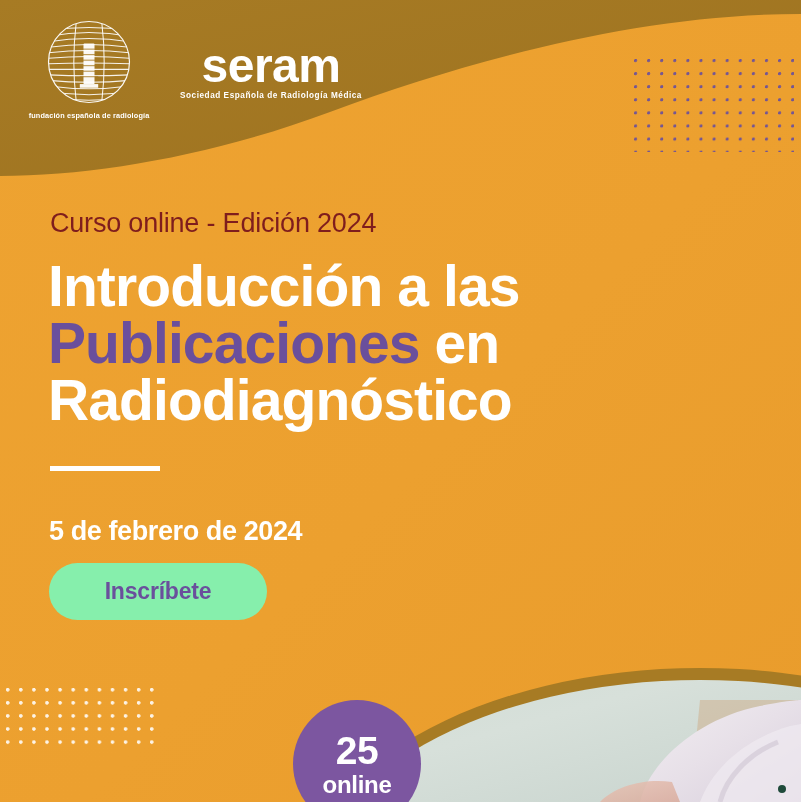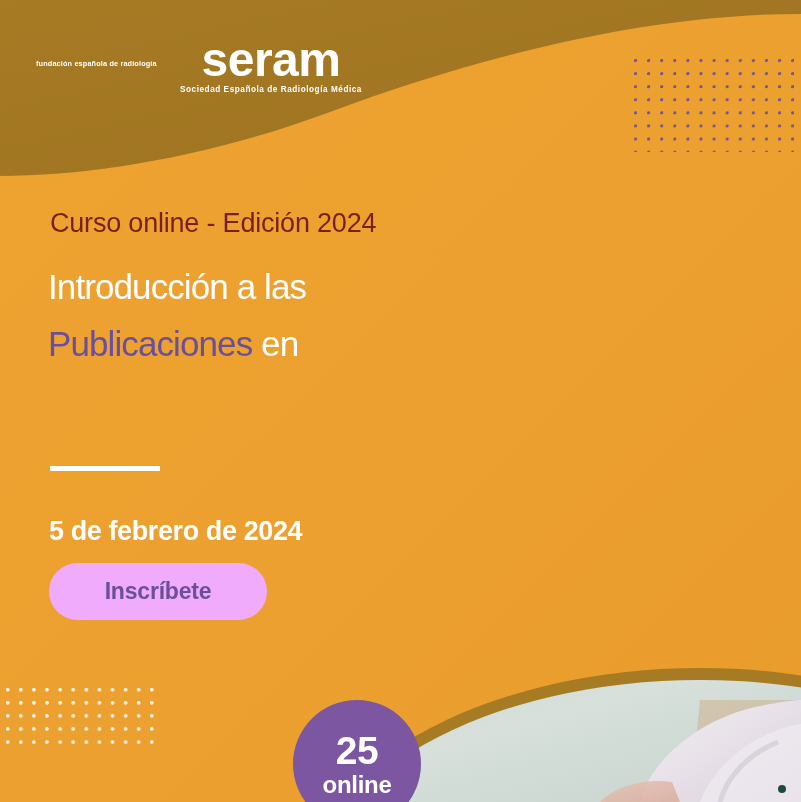--- a/index.html
+++ b/index.html
@@ -58,21 +58,21 @@
   #logo-block {
     position: absolute;
     left: 36px;
     top: 16px;
     display: flex;
     align-items: center;
     gap: 38px;
   }
   #fer-logo {
     display: flex;
-    flex-direction: row;
+    flex-direction: column;
     align-items: center;
     width: 106px;
     text-align: center;
   }
   #fer-sphere {
     width: 92px;
     height: 92px;
   }
   #fer-caption {
     margin-top: 3px;
@@ -118,22 +118,22 @@
     color: #7f1d1d;
     letter-spacing: -0.2px;
     white-space: nowrap;
   }
 
   #headline {
     position: absolute;
     left: 48px;
     top: 258px;
     width: 560px;
-    font-size: 35px;
-    font-weight: normal;
+    font-size: 57px;
+    font-weight: bold;
     line-height: 57px;
     color: #ffffff;
     letter-spacing: -0.9px;
   }
   #headline .hl-purple { color: #6a4f9c; }
 
   #divider {
     position: absolute;
     left: 50px;
     top: 466px;
@@ -154,21 +154,21 @@
   }
 
   #cta-button {
     position: absolute;
     left: 49px;
     top: 563px;
     width: 218px;
     height: 57px;
     border: none;
     border-radius: 29px;
-    background: #f0abfc;
+    background: #86efac;
     color: #6a4f9c;
     font-size: 23px;
     font-weight: bold;
     letter-spacing: -0.2px;
     cursor: pointer;
     font-family: "Liberation Sans", sans-serif;
     padding: 0;
   }
 
   
@@ -287,20 +287,21 @@
       <div id="seram-sub">Sociedad Española de Radiología Médica</div>
     </div>
 
   </div>
 
   <div id="eyebrow">Curso online - Edición 2024</div>
 
   <div id="headline">
     <span>Introducción a las</span><br>
     <span class="hl-purple">Publicaciones</span><span> en</span><br>
+    <span>Radiodiagnóstico</span>
   </div>
 
   <div id="divider"></div>
 
   <div id="date-text">5 de febrero de 2024</div>
 
   <button id="cta-button">Inscríbete</button>
 
   <div id="dots-bottom-left"></div>
 

